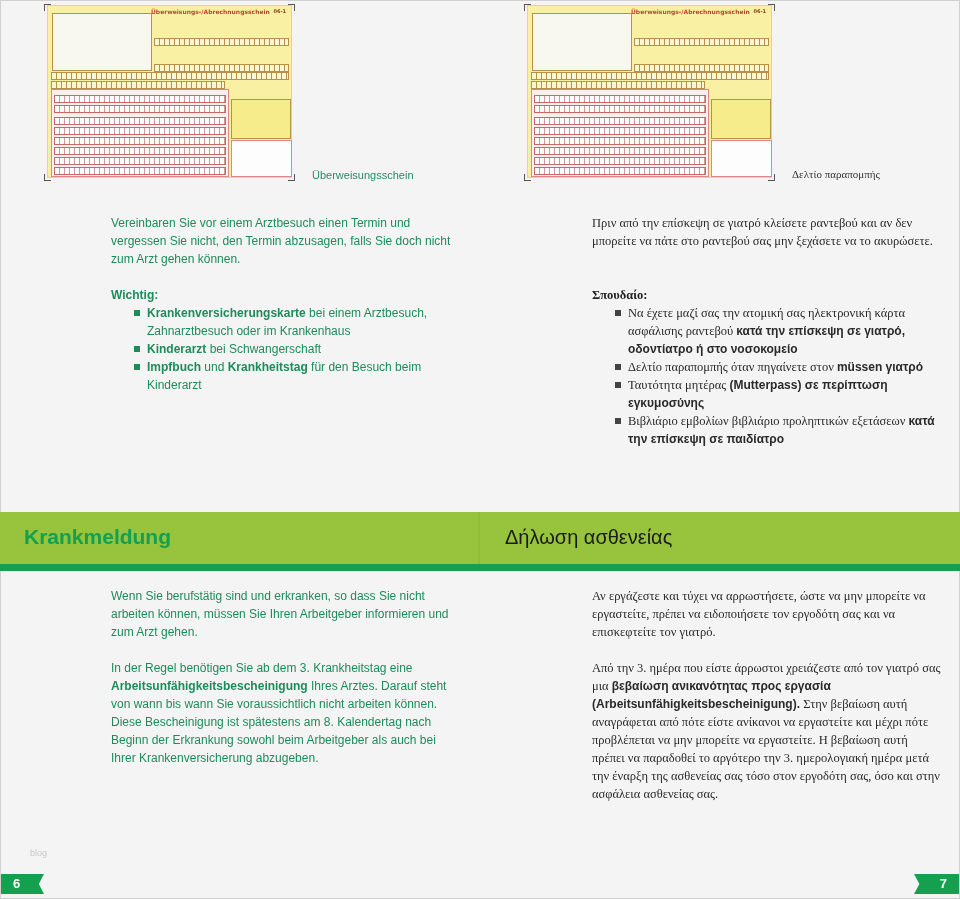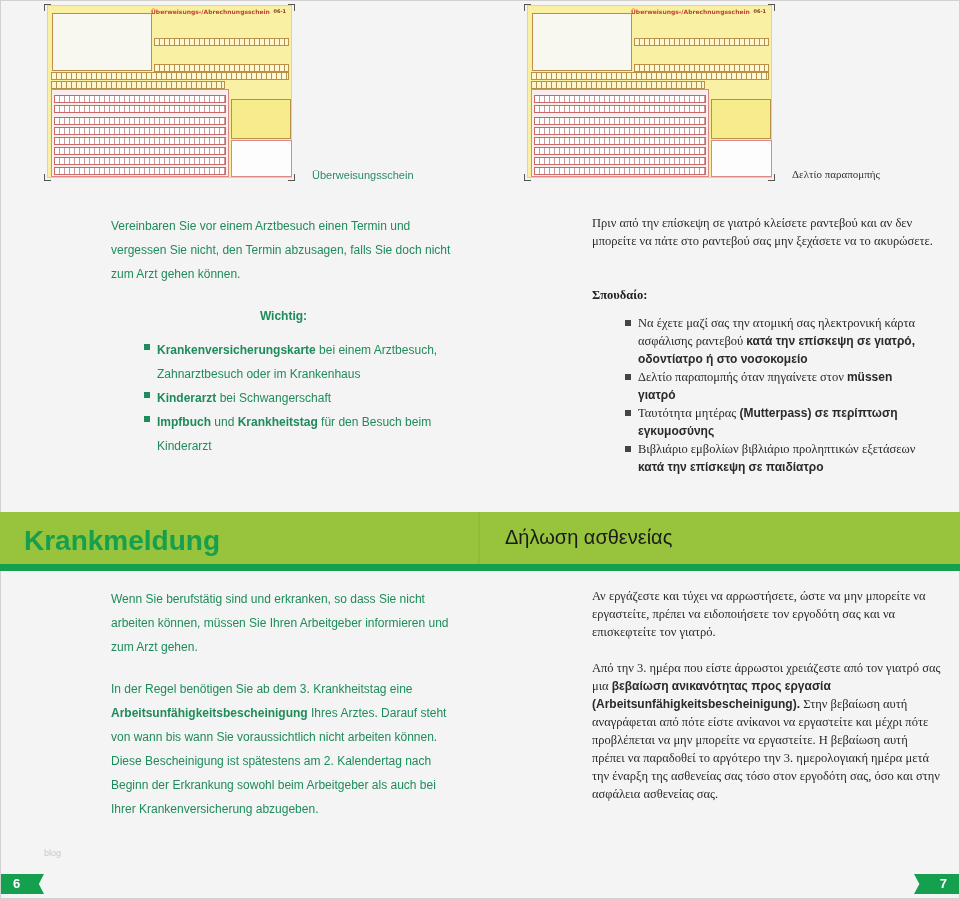--- a/index.html
+++ b/index.html
@@ -16,41 +16,41 @@
   .form .row.y { border-color:#b98f4c; background:repeating-linear-gradient(90deg, #fff7d0 0 4px, #b98f4c 4px 5px); }
   .form .redbox { position:absolute; left:3px; top:83px; width:176px; height:86px; border:1px solid #d88; background:#f9efef; }
   .form .yellowbox { position:absolute; left:183px; top:93px; width:58px; height:38px; border:1px solid #b98f4c; background:#f7ec8c; }
   .form .whitebox { position:absolute; left:183px; top:134px; width:59px; height:35px; border:1px solid #d88; background:#fdfdfd; }
   .crop { position:absolute; width:6px; height:6px; border-color:#555; border-style:solid; }
 
   .caption { position:absolute; font-size:10px; white-space:nowrap; }
   .caption.de { color:#2a8a6a; font-family:"Liberation Sans", sans-serif; font-size:11px; }
   .caption.gr { color:#333; font-family:"Liberation Serif", serif; font-size:11px; }
 
-  .text-de { position:absolute; left:111px; width:345px; color:#1e8c5a; font-family:"Liberation Sans", sans-serif; font-size:12px; line-height:24px; }
+  .text-de { position:absolute; left:111px; width:345px; color:#1e8c5a; font-family:"Liberation Sans", sans-serif; font-size:12px; line-height:18px; }
   .text-gr { position:absolute; left:592px; width:350px; color:#2a2a2a; font-family:"Liberation Serif", serif; font-size:12.5px; line-height:18px; }
   .text-gr b, .text-gr .bold { font-family:"Liberation Sans", sans-serif; font-weight:bold; font-size:12px; }
   .text-de b { font-weight:bold; }
   p { margin:0; }
-  .heading-de { font-weight:bold; color:#1e8c5a;text-align:center; }
+  .heading-de { font-weight:bold; color:#1e8c5a; }
   .heading-gr { font-weight:bold; color:#222; }
-  ul.bul { list-style:none; margin:10px; padding:0 0 0 22px; }
+  ul.bul { list-style:none; margin:0; padding:0 0 0 22px; }
   ul.bul li { position:relative; padding-left:14px; }
   ul.bul li::before { content:""; position:absolute; left:1px; top:6px; width:6px; height:6px; background:currentColor; }
   .text-de ul.bul li::before { background:#1e8c5a; }
   .text-gr ul.bul li::before { background:#444; }
 
   
   .banner { position:absolute; left:0; top:512px; width:960px; height:52px; background:#98c43d; }
   .banner .divider { position:absolute; left:478px; top:0; width:2px; height:52px; background:#8fbb36; }
   .banner-strip { position:absolute; left:0; top:564px; width:960px; height:7px; background:#14a04e; }
-  .banner-title-de { position:absolute; left:24px; top:525px; font-family:"Liberation Sans", sans-serif; font-size:28px; font-weight:bold; color:#14a04e; }
+  .banner-title-de { position:absolute; left:24px; top:525px; font-family:"Liberation Sans", sans-serif; font-size:21px; font-weight:bold; color:#14a04e; }
   .banner-title-gr { position:absolute; left:505px; top:526px; font-family:"Liberation Sans", sans-serif; font-size:20px; color:#1a1a1a; }
 
-  .faint { position:absolute; left:44px; top:848px; font-size:9px; color:#c8c8c8; font-family:"Liberation Sans", sans-serif; }
+  .faint { position:absolute; left:30px; top:848px; font-size:9px; color:#c8c8c8; font-family:"Liberation Sans", sans-serif; }
 
   .pagenum { position:absolute; top:874px; height:20px; background:#14a04e; color:#fff; font-family:"Liberation Sans", sans-serif; font-weight:bold; font-size:13px; line-height:20px; }
   .pagenum.left { left:1px; width:43px; clip-path:polygon(0 0,100% 0,88% 50%,100% 100%,0 100%); padding-left:12px; box-sizing:border-box; }
   .pagenum.right { left:914px; width:45px; clip-path:polygon(0 0,100% 0,100% 100%,0 100%,12% 50%); text-align:right; padding-right:12px; box-sizing:border-box; }
 </style>
 </head>
 <body>
 
 <div class="frame"></div>
 
@@ -134,21 +134,21 @@
 <div class="banner">
   <div class="divider"></div>
 </div>
 <div class="banner-strip"></div>
 <div class="banner-title-de">Krankmeldung</div>
 <div class="banner-title-gr">Δήλωση ασθενείας</div>
 
 <div class="text-de" style="top:587px;">
   <p>Wenn Sie berufstätig sind und erkranken, so dass Sie nicht arbeiten können, müssen Sie Ihren Arbeitgeber informieren und zum Arzt gehen.</p>
   <p style="height:18px;"></p>
-  <p><span>In der Regel benötigen Sie ab dem 3. Krankheitstag eine </span><b>Arbeitsunfähigkeitsbescheinigung</b><span> Ihres Arztes. Darauf steht von wann bis wann Sie voraussichtlich nicht arbeiten können. Diese Bescheinigung ist spätestens am 2. Kalendertag nach Beginn der Erkrankung sowohl beim Arbeitgeber als auch bei Ihrer Krankenversicherung abzugeben.</span></p>
+  <p><span>In der Regel benötigen Sie ab dem 3. Krankheitstag eine </span><b>Arbeitsunfähigkeitsbescheinigung</b><span> Ihres Arztes. Darauf steht von wann bis wann Sie voraussichtlich nicht arbeiten können. Diese Bescheinigung ist spätestens am 8. Kalendertag nach Beginn der Erkrankung sowohl beim Arbeitgeber als auch bei Ihrer Krankenversicherung abzugeben.</span></p>
 </div>
 
 <div class="text-gr" style="top:587px;">
   <p>Αν εργάζεστε και τύχει να αρρωστήσετε, ώστε να μην μπορείτε να εργαστείτε, πρέπει να ειδοποιήσετε τον εργοδότη σας και να επισκεφτείτε τον γιατρό.</p>
   <p style="height:18px;"></p>
   <p><span>Από την 3. ημέρα που είστε άρρωστοι χρειάζεστε από τον γιατρό σας μια </span><b>βεβαίωση ανικανότητας προς εργασία (Arbeitsunfähigkeitsbescheinigung).</b><span> Στην βεβαίωση αυτή αναγράφεται από πότε είστε ανίκανοι να εργαστείτε και μέχρι πότε προβλέπεται να μην μπορείτε να εργαστείτε. Η βεβαίωση αυτή πρέπει να παραδοθεί το αργότερο την 3. ημερολογιακή ημέρα μετά την έναρξη της ασθενείας σας τόσο στον εργοδότη σας, όσο και στην ασφάλεια ασθενείας σας.</span></p>
 </div>
 
 <div class="faint">blog</div>
 

